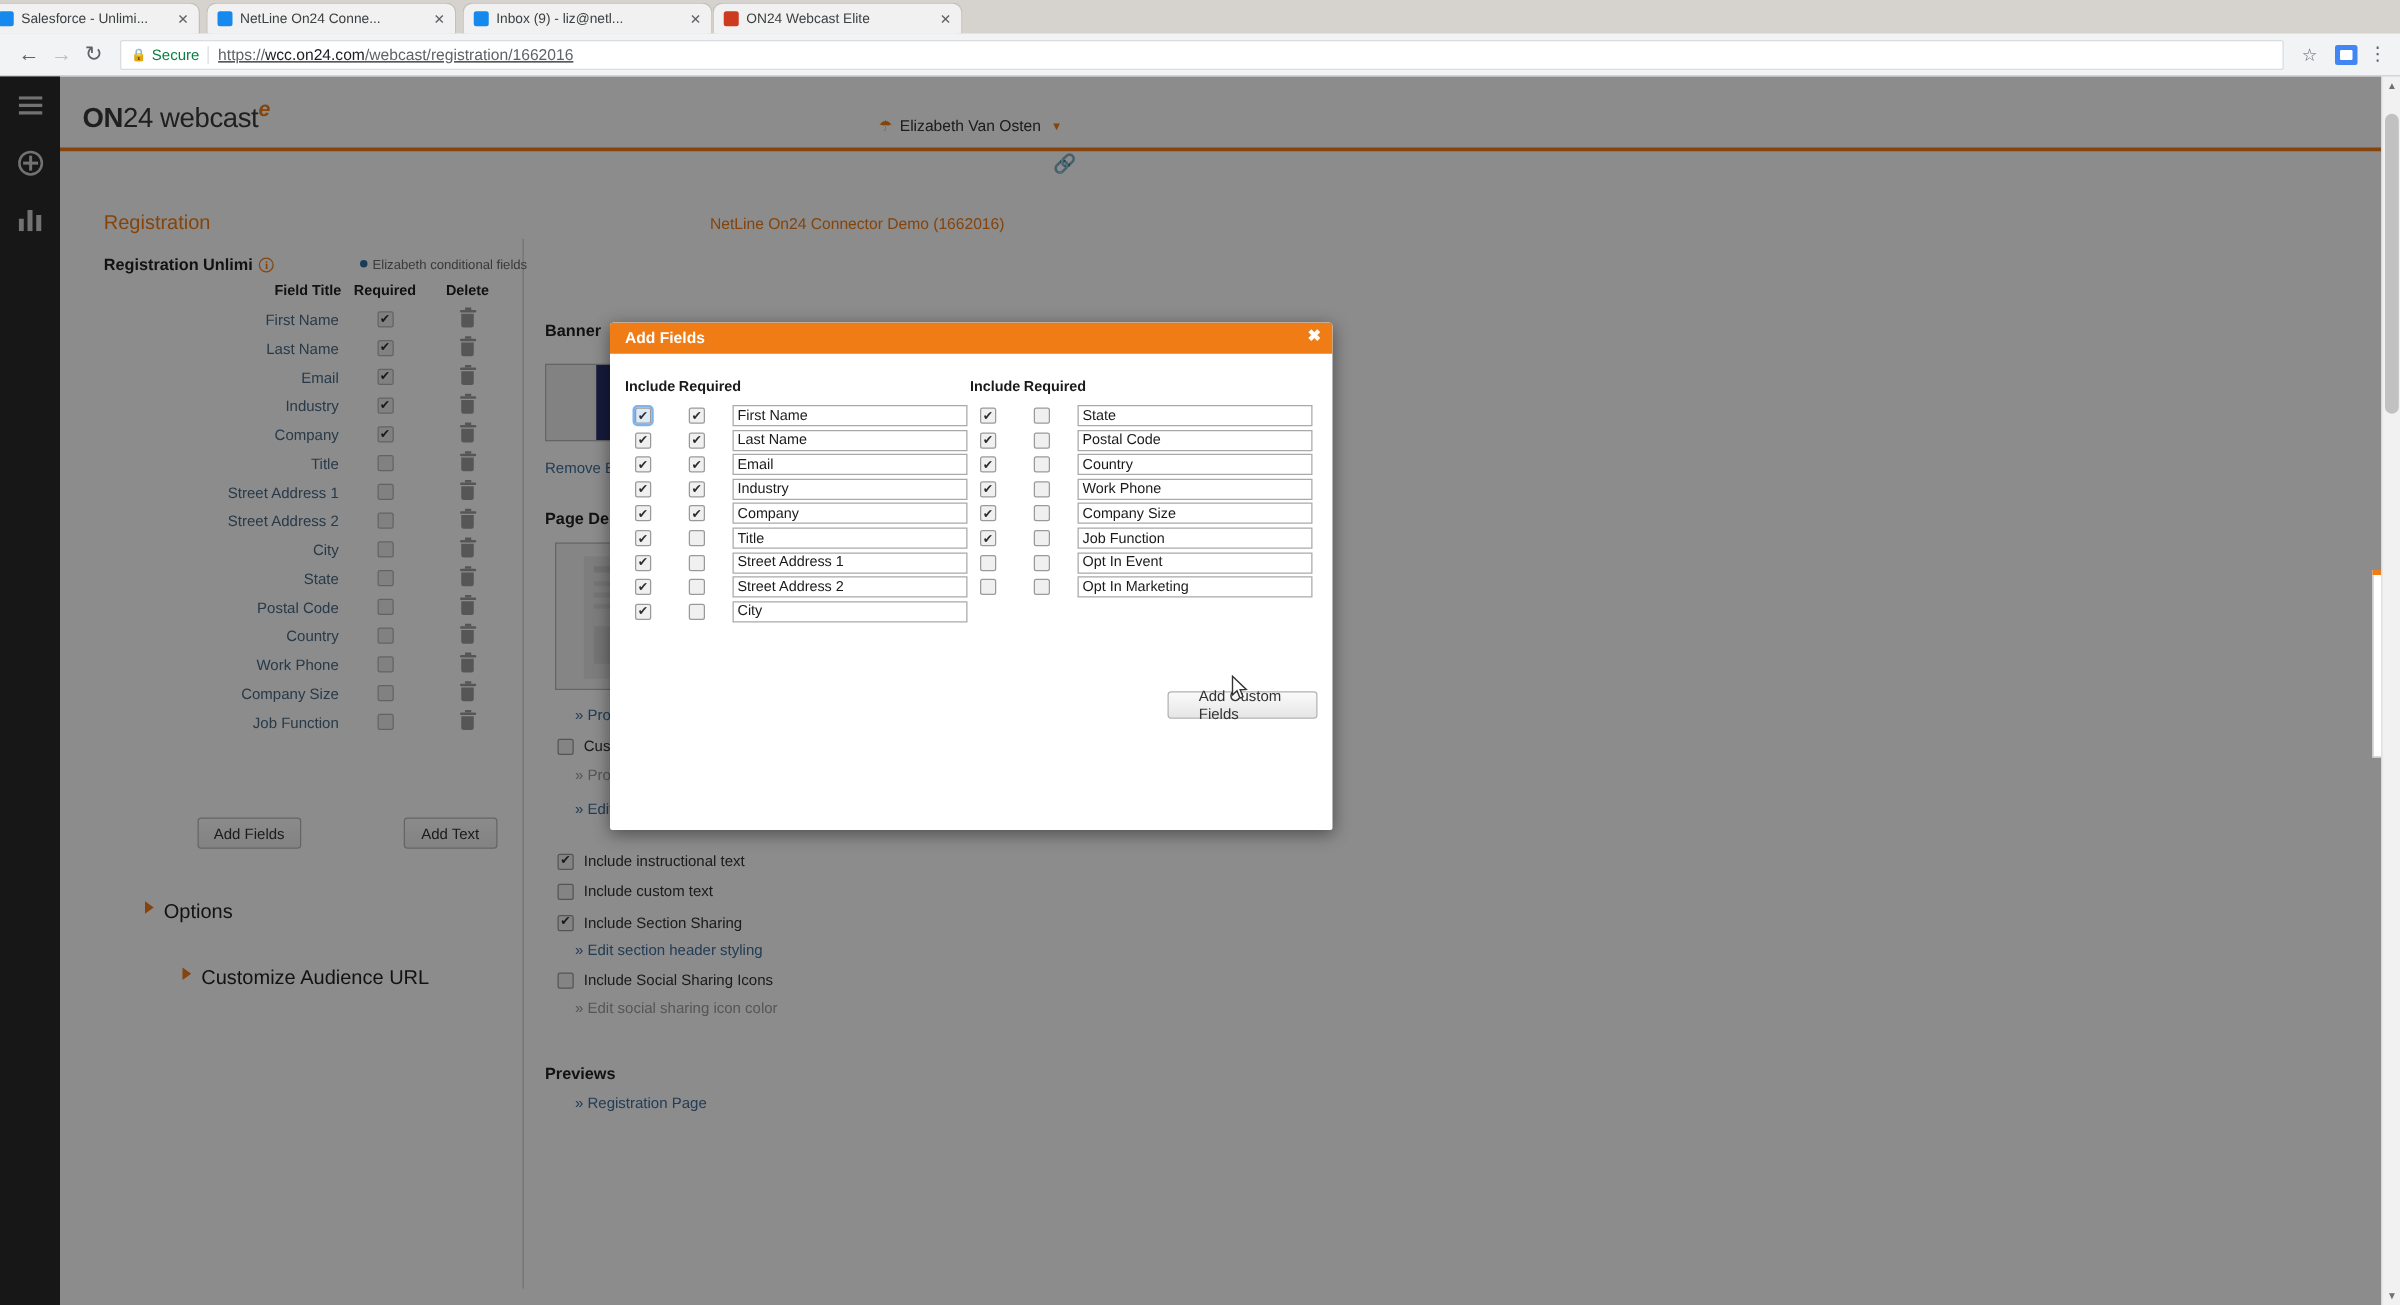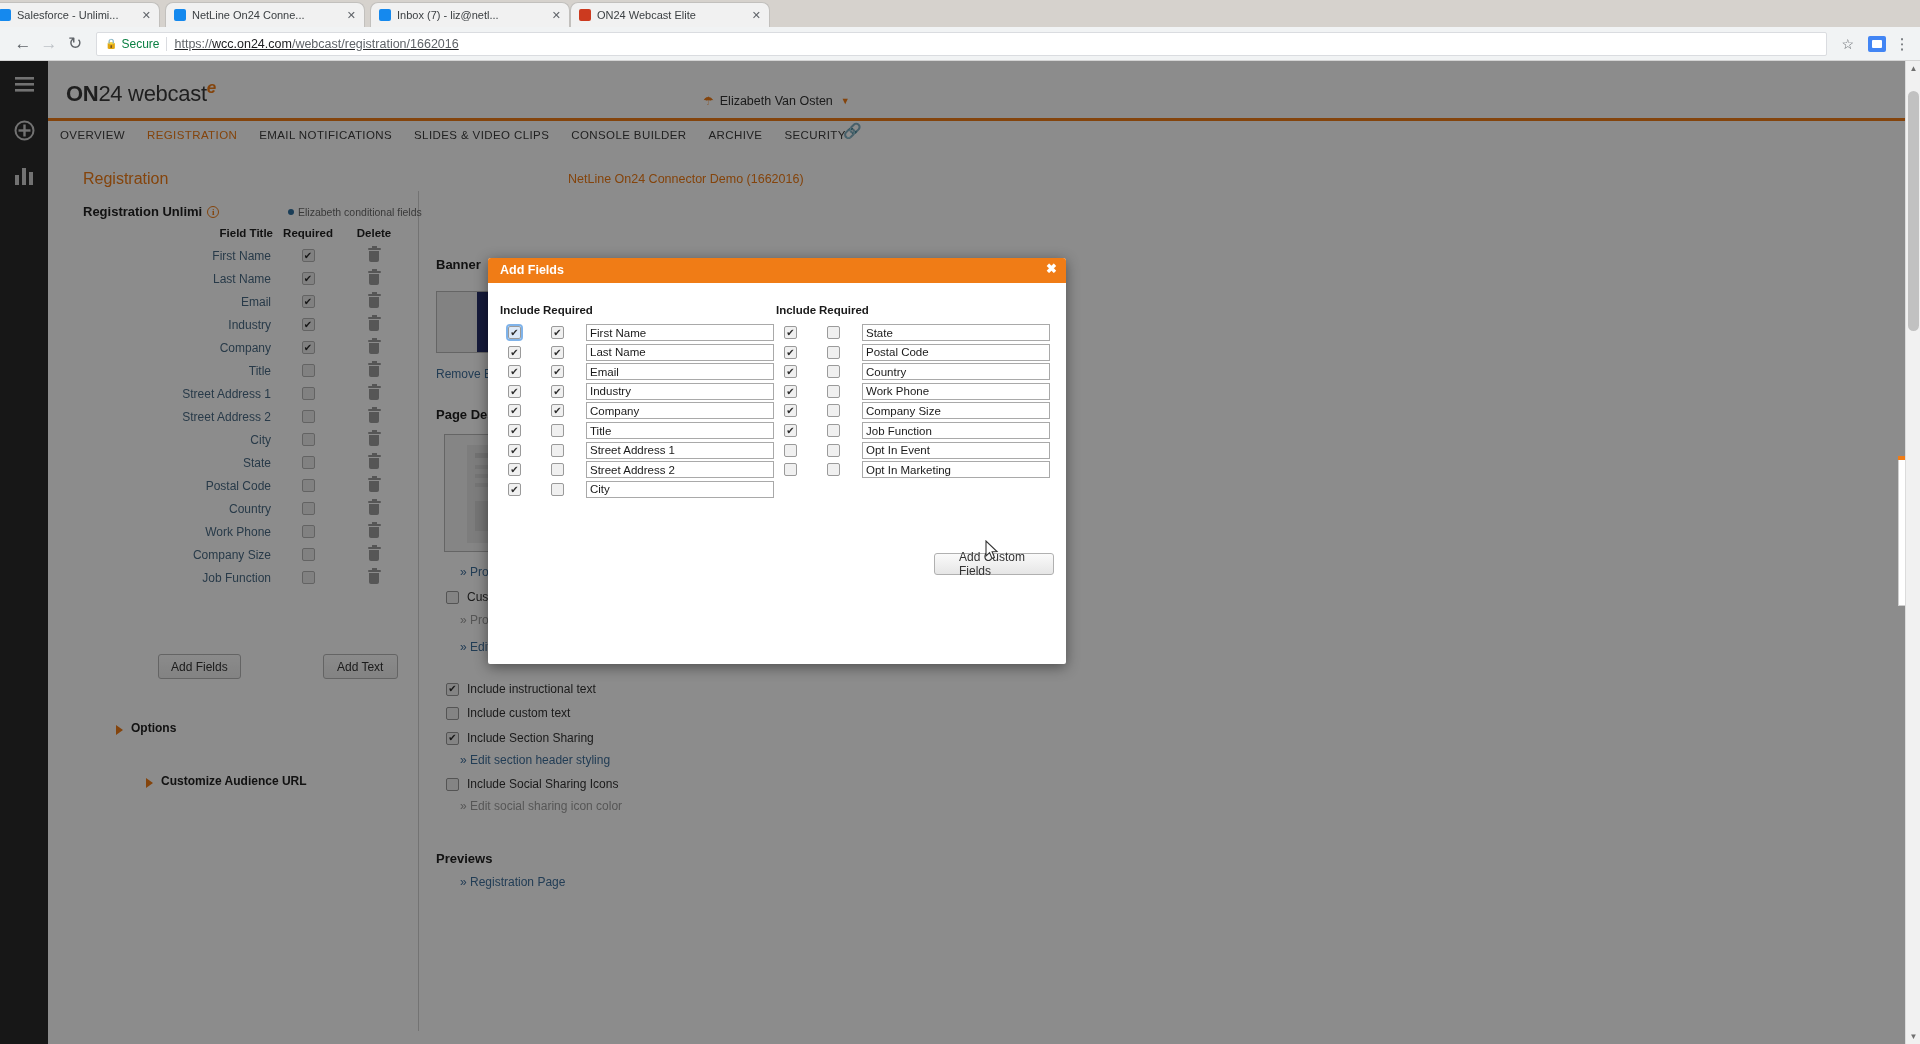--- a/index.html
+++ b/index.html
@@ -118,21 +118,21 @@
   .trash .body { position:absolute; top:3px; left:1.5px; width:10px; height:11px; background:#9d9d9d;
                  border-radius:0 0 2px 2px; }
 
   .btnrow { position:absolute; left:110px; top:505px; width:260px; display:flex; gap:82px; }
   .gbtn {
     min-width:75px; height:25px; border:1px solid #b6b6b6; border-radius:3px;
     background:linear-gradient(#fdfdfd,#eeeeee); font-size:12px; color:#333;
     display:flex; align-items:center; justify-content:center; padding:0 12px;
   }
 
-  .acc { position:absolute; left:68px; font-size:12px; font-weight:bold; color:#222; display:flex; align-items:flex-end; }
+  .acc { position:absolute; left:68px; font-size:16px; font-weight:normal; color:#222; display:flex; align-items:flex-start; }
   .acc .tri { width:0;height:0;border-left:7px solid #f07c16;border-top:5px solid transparent;border-bottom:5px solid transparent; margin-right:8px; }
 
   .vdiv { position:absolute; left:370px; top:42px; width:1px; height:840px; background:#d2d2d2; }
 
   
   .rpanel { position:absolute; left:388px; top:0; width:700px; }
   .sect-h { font-size:13px; font-weight:bold; color:#222; }
   .banner-note { font-size:11.5px; color:#8d8d8d; }
   .bannerbox { width:322px; height:62px; border:1px solid #b9b9b9; background:#ededed; position:relative; overflow:hidden; }
   .bannerimg { position:absolute; left:40px; top:0; width:242px; height:60px; background:#27306b; }
@@ -214,21 +214,21 @@
       <span class="tlabel">Salesforce - Unlimi...</span>
       <span class="tclose">✕</span>
     </div>
     <div class="tab" style="left: 165px; width: 200px;">
       <span class="fav" style="background: rgb(21, 137, 238);"></span>
       <span class="tlabel">NetLine On24 Conne...</span>
       <span class="tclose">✕</span>
     </div>
     <div class="tab" style="left: 370px; width: 200px;">
       <span class="fav" style="background: rgb(21, 137, 238);"></span>
-      <span class="tlabel">Inbox (7) - liz@netl...</span>
+      <span class="tlabel">Inbox (9) - liz@netl...</span>
       <span class="tclose">✕</span>
     </div>
     <div class="tab" style="left: 570px; width: 200px;">
       <span class="fav" style="background: rgb(204, 58, 31);"></span>
       <span class="tlabel">ON24 Webcast Elite</span>
       <span class="tclose">✕</span>
     </div>
   </div>
 
 <div class="omnibar">
@@ -277,29 +277,20 @@
   <div class="on24head">
     <div class="logo"><span class="lg-o">ON</span><span>24</span>&nbsp;<span>webcast</span><span class="lg-e">e</span></div>
     <div class="userbox">
       <span class="uicon">☂</span>
       <span>Elizabeth Van Osten</span>
       <span class="caret">▼</span>
     </div>
   </div>
   <div class="orangebar"></div>
 
-  <div class="navtabs" id="navtabs">
-      <div class="navtab">OVERVIEW</div>
-      <div class="navtab active">REGISTRATION</div>
-      <div class="navtab">EMAIL NOTIFICATIONS</div>
-      <div class="navtab">SLIDES &amp; VIDEO CLIPS</div>
-      <div class="navtab">CONSOLE BUILDER</div>
-      <div class="navtab">ARCHIVE</div>
-      <div class="navtab">SECURITY</div>
-    </div>
   <div class="linkicon">🔗</div>
 
   <div class="content">
     <div class="pg-title">Registration</div>
     <div class="evt-title">NetLine On24 Connector Demo (1662016)</div>
 
     <div class="vdiv"></div>
 
     <div class="lpanel">
       <div class="regfields-h">

